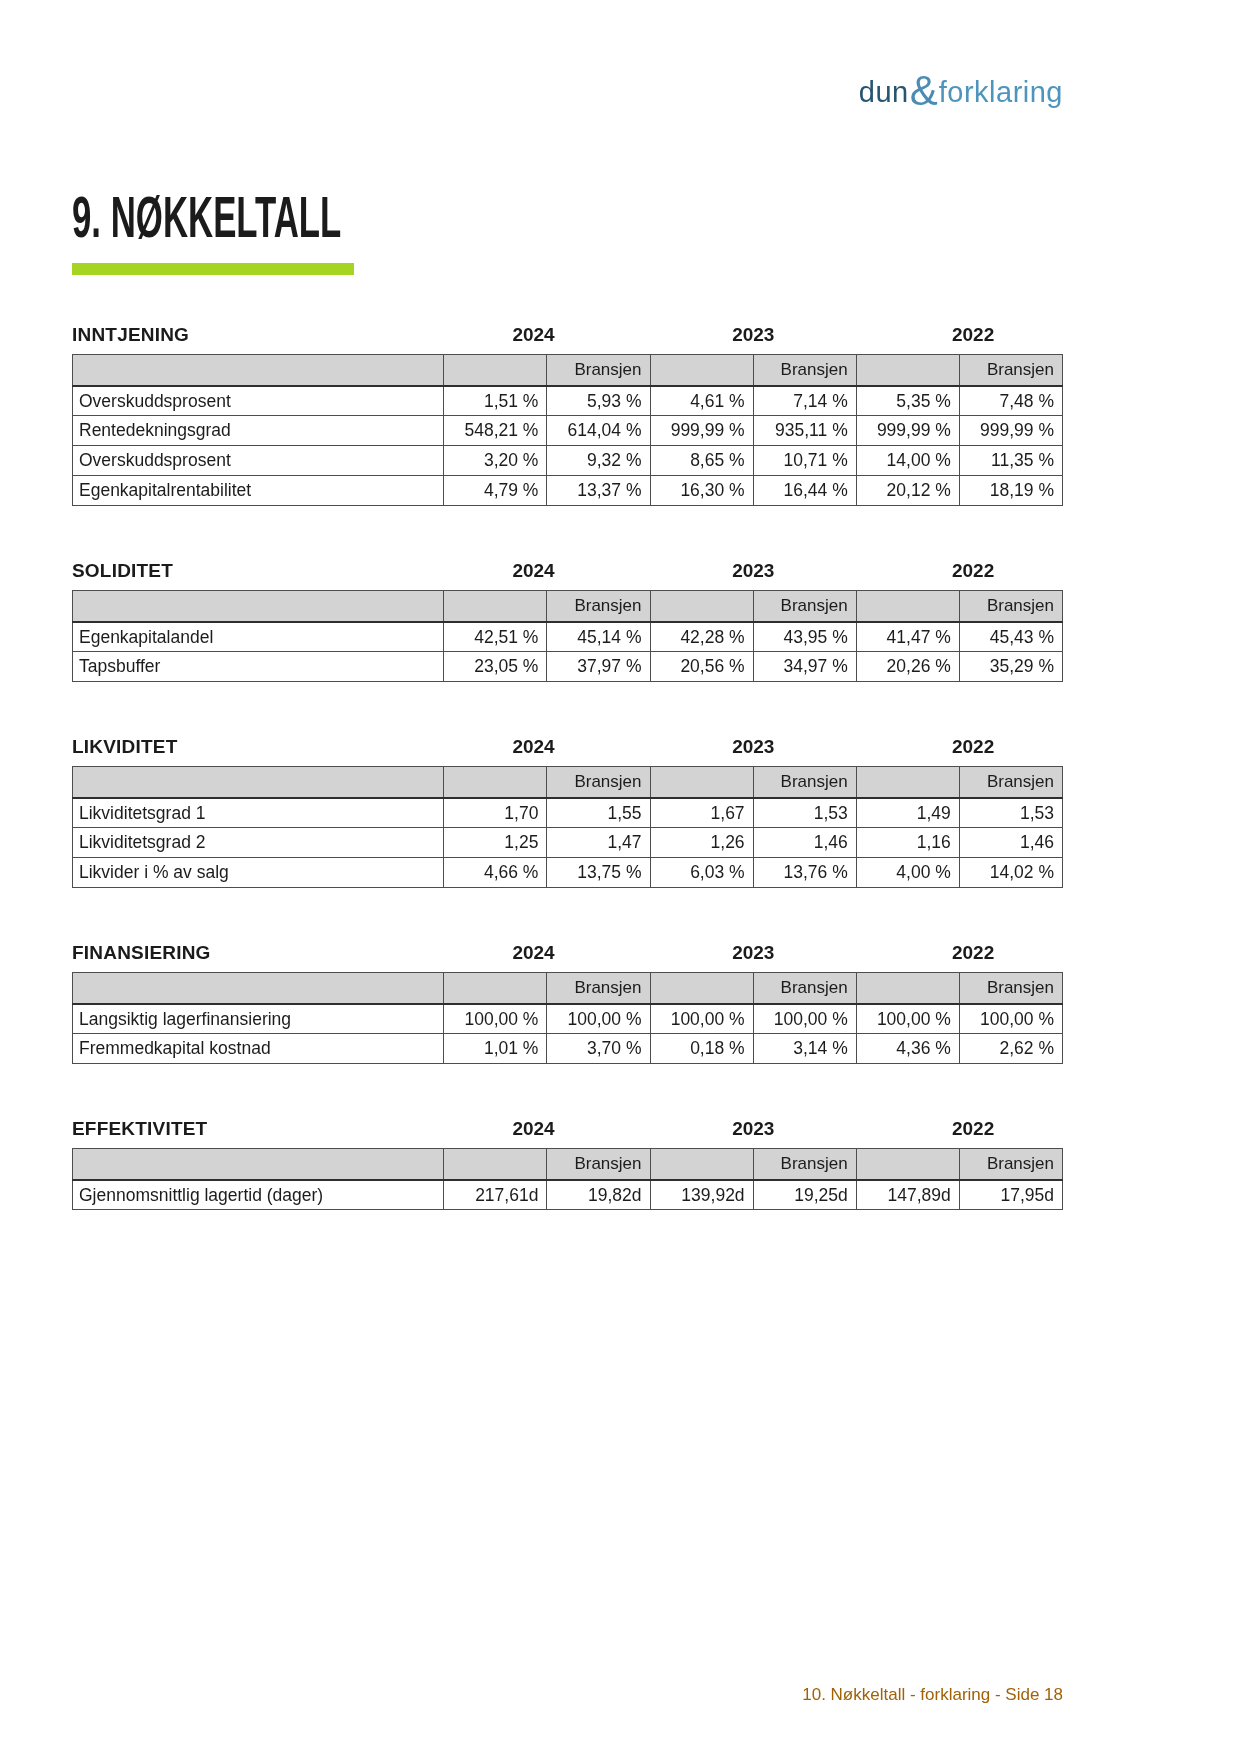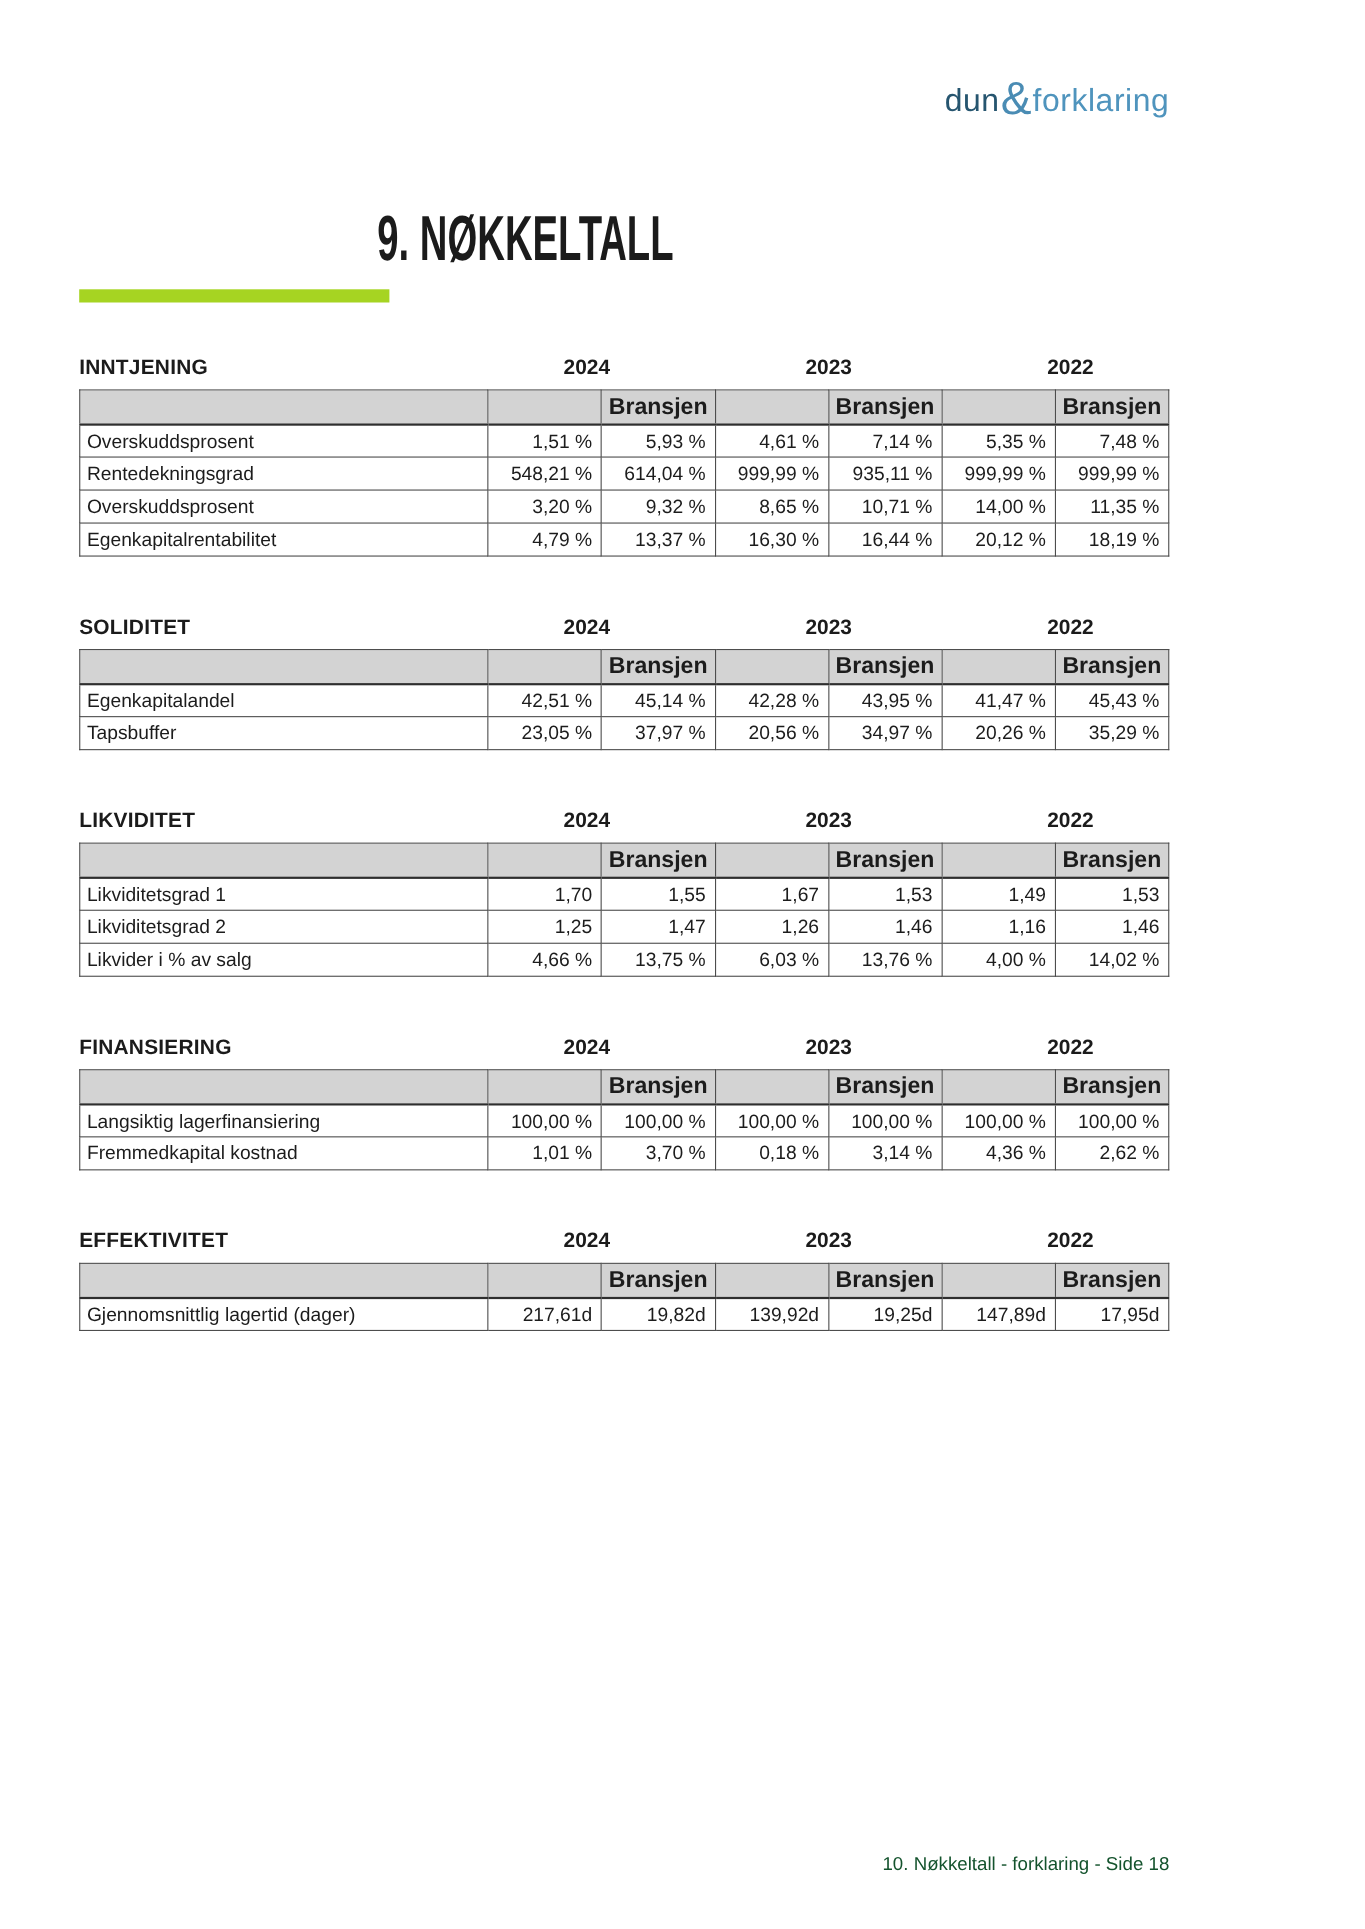--- a/index.html
+++ b/index.html
@@ -53,21 +53,20 @@
   }
 
   
   h1.page-title {
     margin-top: 76px;
     font-size: 58px;
     line-height: 0.8;
     font-weight: bold;
     color: #1b1b1b;
     white-space: nowrap;
-    text-align: center;
   }
   h1.page-title .squeeze {
     display: inline-block;
     transform: scaleX(0.60);
     transform-origin: left center;
     letter-spacing: 0px;
   }
   .title-rule {
     margin-top: 23px;
     width: 282px;
@@ -122,36 +121,36 @@
   .kpi-table tr.hdr-row td {
     background: var(--table-header-bg, #d3d3d3);
     border-bottom: 2px solid #2e2e2e;
     height: 31px;
   }
   .kpi-table td.val {
     text-align: right;
     padding-right: 8px;
   }
   .kpi-table td.bransjen {
-    font-weight: bold;
+    font-weight: normal;
     text-align: right;
-    font-size: 21px;
+    font-size: 17px;
     margin-top: 20px;
   }
   .kpi-table td.lbl {
     text-align: left;
   }
 
   
   .footer {
     position: absolute;
     right: 178px;
     bottom: 49px;
     font-size: 17px;
-    color: #14532d;
+    color: #a16207;
   }
 </style>
 </head>
 <body style="--accent: #a6d422; --logo-dun: #26556f; --logo-amp: #4a8cb4; --logo-bradstreet: #4f94bd; --table-header-bg: #d3d3d3;">
 
 <div class="page">
 
   <div class="logo-row">
     <div class="logo">
       <span class="logo-dun">dun</span>

